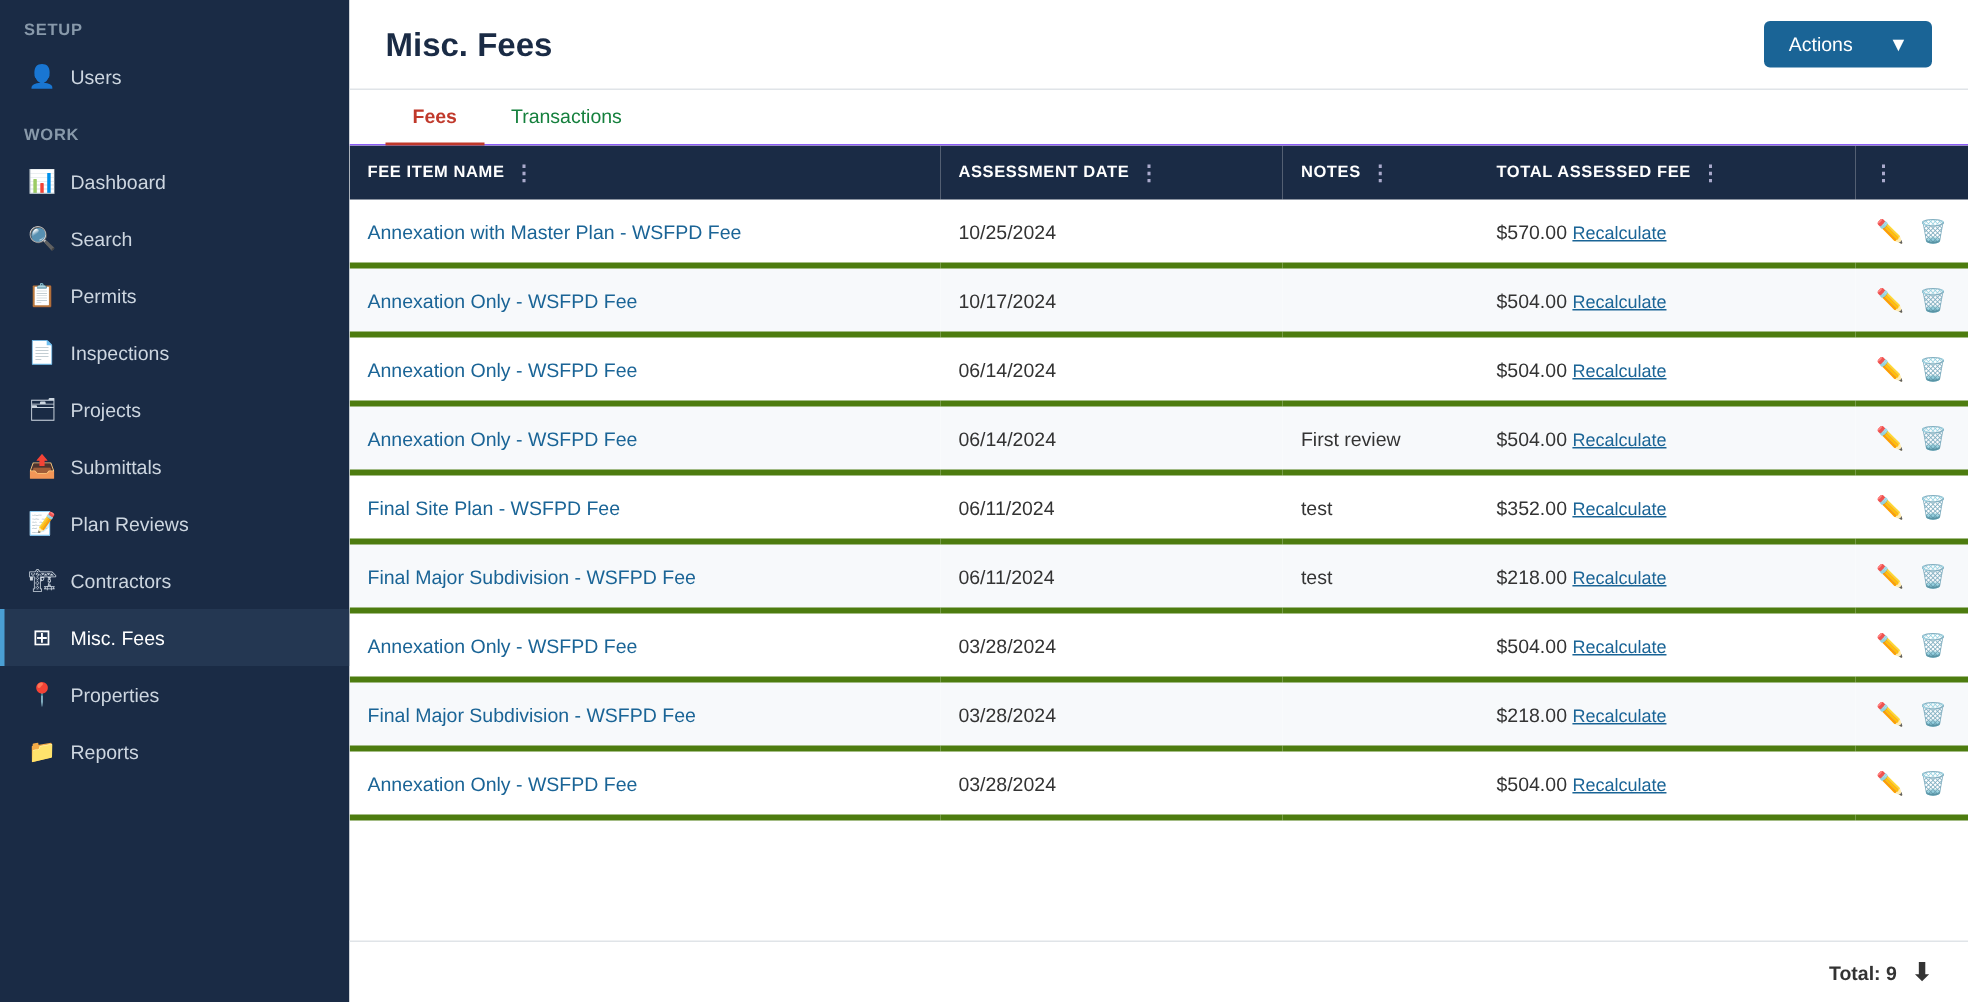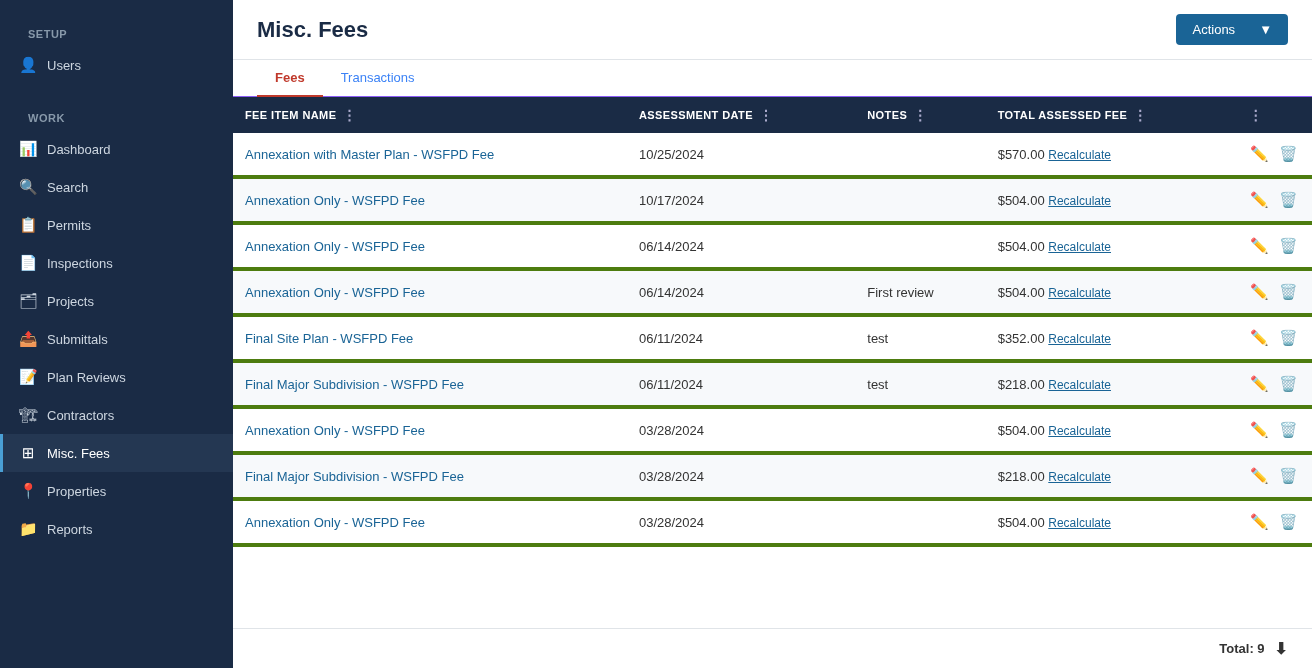--- a/index.html
+++ b/index.html
@@ -12,24 +12,23 @@
       color: #cdd6e0;
       display: flex;
       flex-direction: column;
       flex-shrink: 0;
       height: 100%;
     }
     .sidebar-section-label {
       font-size: 11px;
       font-weight: bold;
       color: #8899aa;
-      padding: 14px 28px 6px;
+      padding: 14px 16px 6px;
       letter-spacing: 0.5px;
       text-transform: uppercase;
-      margin-top: 14px;
     }
     .sidebar-item {
       display: flex;
       align-items: center;
       padding: 10px 16px;
       cursor: pointer;
       color: #cdd6e0;
       gap: 10px;
       font-size: 13px;
       border-left: 3px solid transparent;
@@ -81,21 +80,21 @@
     .tabs {
       display: flex;
       border-bottom: 1px solid #8b5cf6;
       padding: 0 24px;
       background: #fff;
     }
     .tab {
       padding: 10px 18px;
       cursor: pointer;
       font-size: 13px;
-      color: #3b82f6;
+      color: #15803d;
       border-bottom: 2px solid transparent;
       margin-bottom: -1px;
     }
     .tab.active {
       color: #c0392b;
       border-bottom: 2px solid #c0392b;
       font-weight: 600;
     }
 
     

